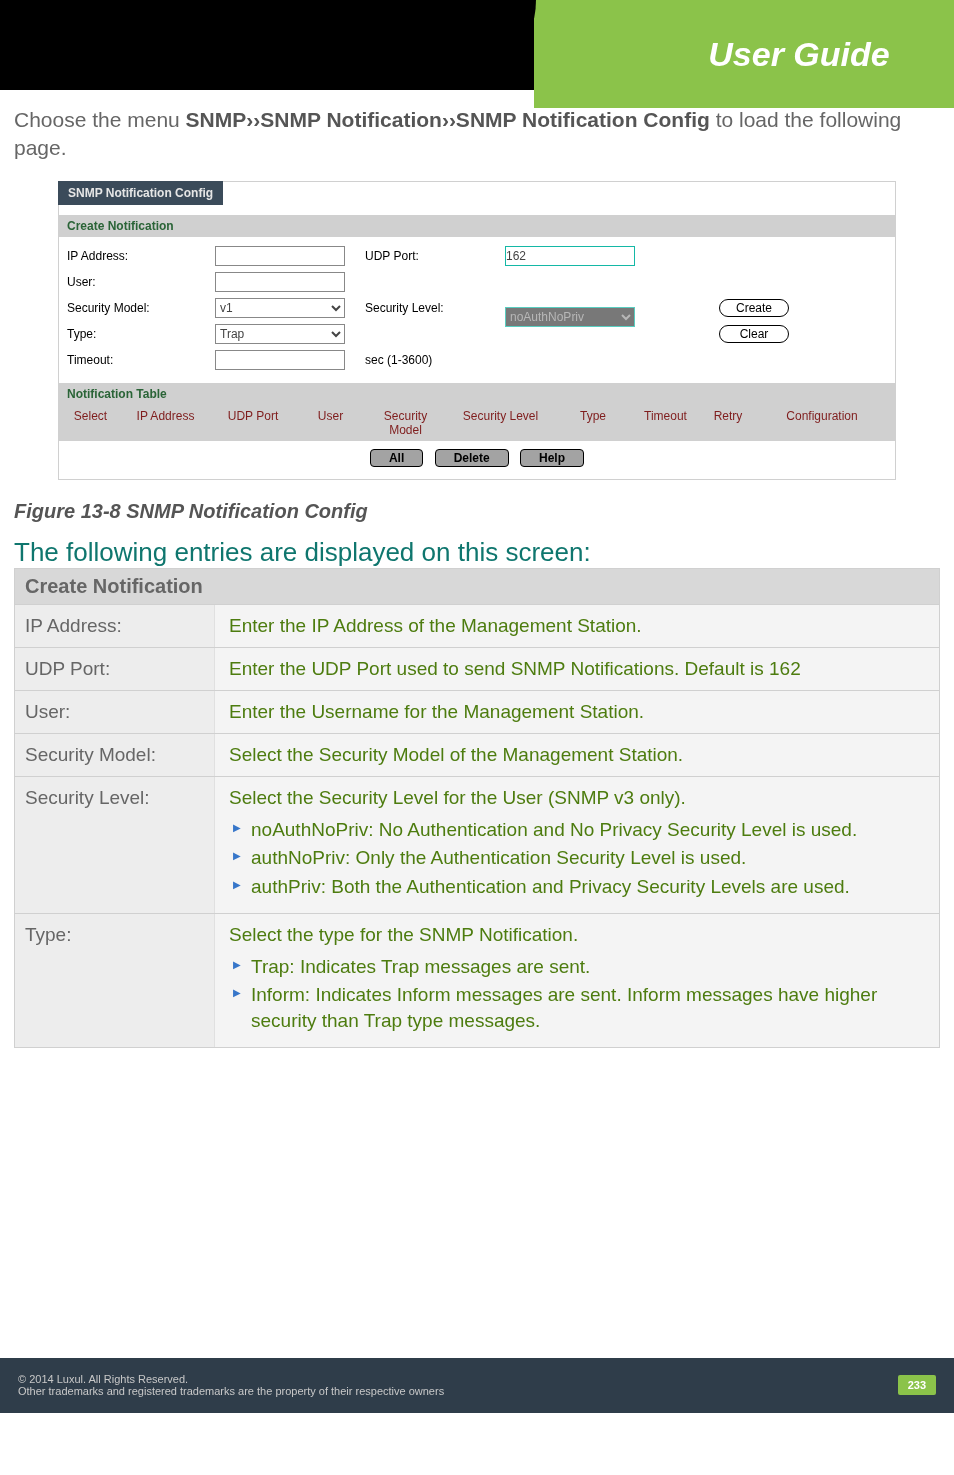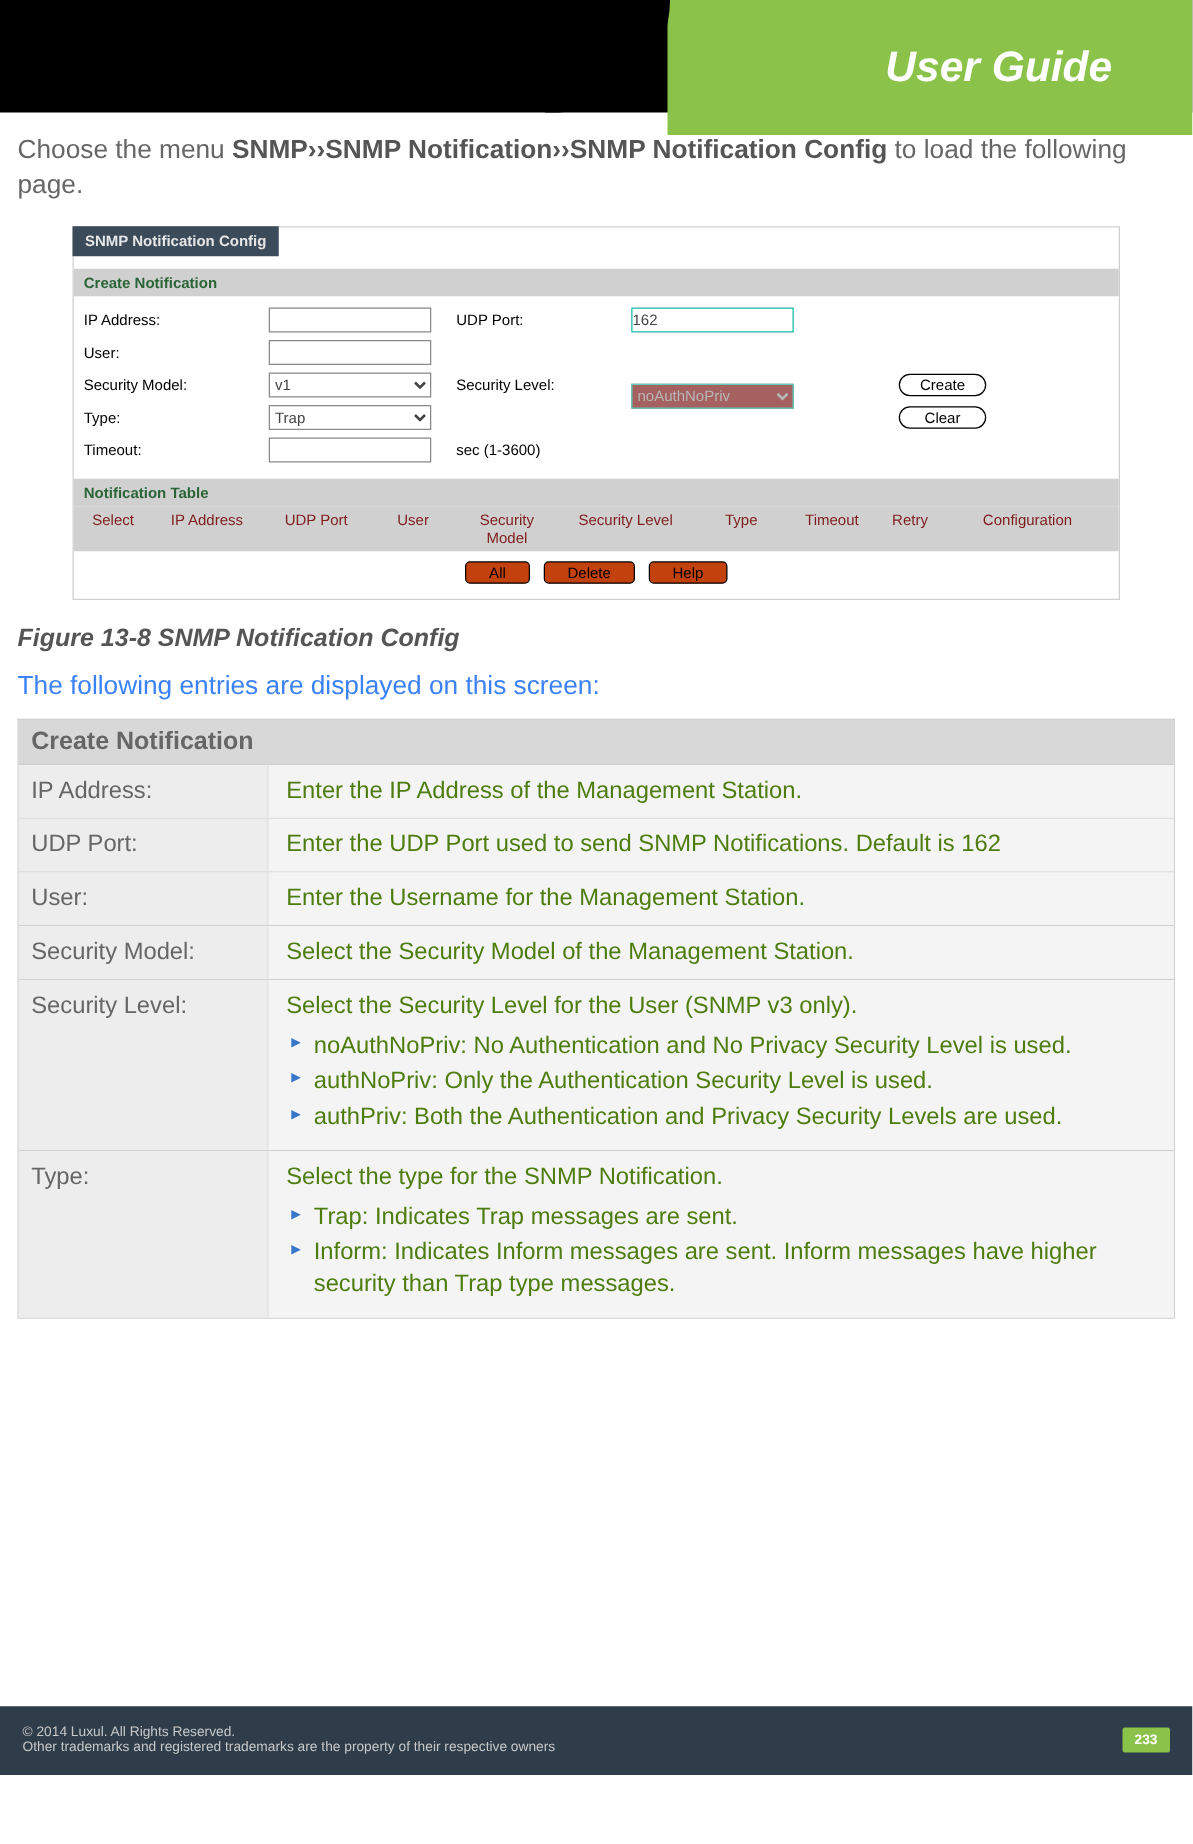--- a/index.html
+++ b/index.html
@@ -109,21 +109,21 @@
     width: 170px;
   }
   .mid-field input[type="text"], .mid-field select {
     width: 130px;
     height: 20px;
     border: 1px solid #14b8a6;
     font-size: 12px;
     color: #444;
     background: #fff;
   }
-  .mid-field select[disabled] { background: #7f1d1d; color: #999; margin-top: 19px; }
+  .mid-field select[disabled] { background: #404040; color: #999; margin-top: 19px; }
   .action-btn {
     border: 1px solid #000;
     border-radius: 10px;
     background: #fff;
     padding: 1px 14px;
     font-size: 12px;
     cursor: pointer;
     margin-left: 44px;
     min-width: 70px;
   }
@@ -139,37 +139,38 @@
     padding: 4px 4px;
   }
   .ntable-head > div { text-align: center; }
   .bottom-btns {
     text-align: center;
     padding: 8px 0 12px 0;
   }
   .bottom-btns button {
     border: 1px solid #000;
     border-radius: 4px;
-    background: #c2410c;
+    background: #a3a3a3;
     padding: 1px 18px;
     font-size: 12px;
     margin: 0 4px;
     cursor: pointer;
+    font-weight: bold;
   }
   .figure-caption {
     font-style: italic;
     font-weight: 600;
     color: #555;
     font-size: 20px;
     margin: 20px 0 14px 0;
   }
   .entries-intro {
-    font-size: 21px;
-    color: #3b82f6;
-    margin-bottom: 14px;
+    font-size: 26px;
+    color: #0f766e;
+    margin-bottom: 0;
   }
   .desc-wrap {
     border: 1px solid #d0d0d0;
     border-bottom: none;
   }
   .desc-header {
     background: #d8d8d8;
     color: #666;
     font-weight: 700;
     font-size: 20px;

